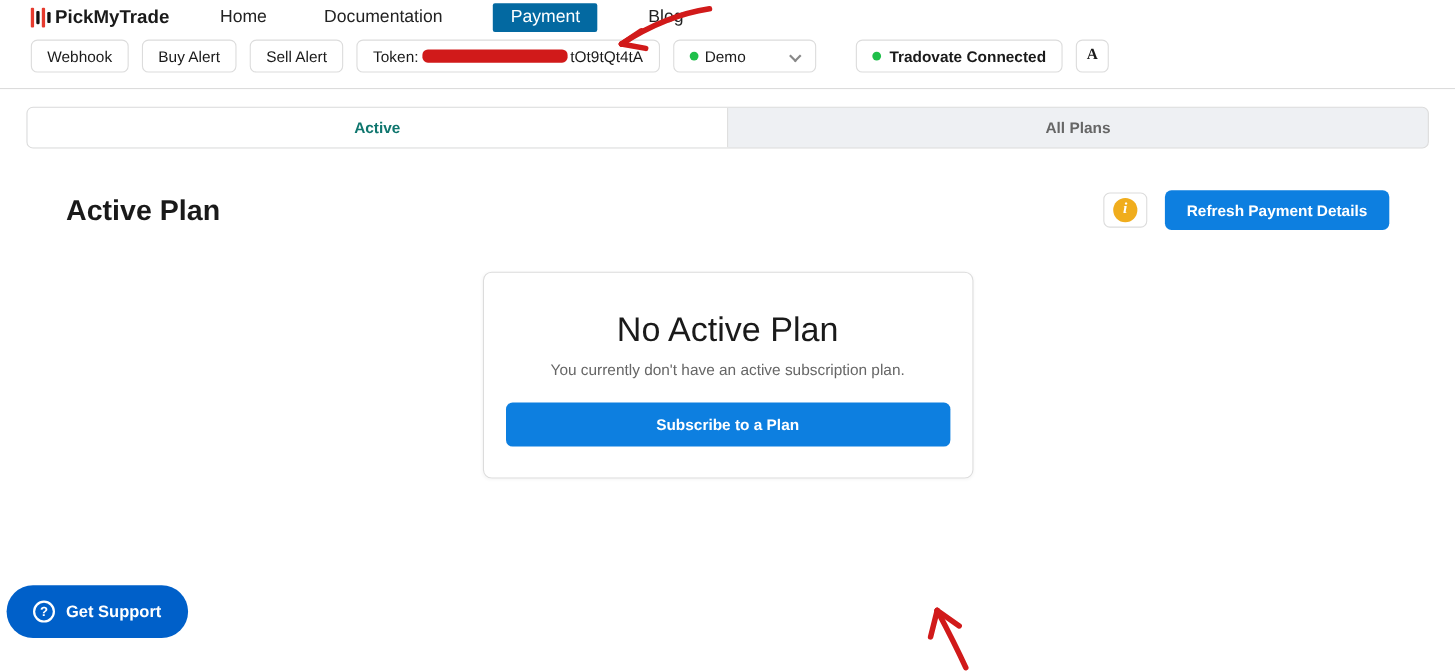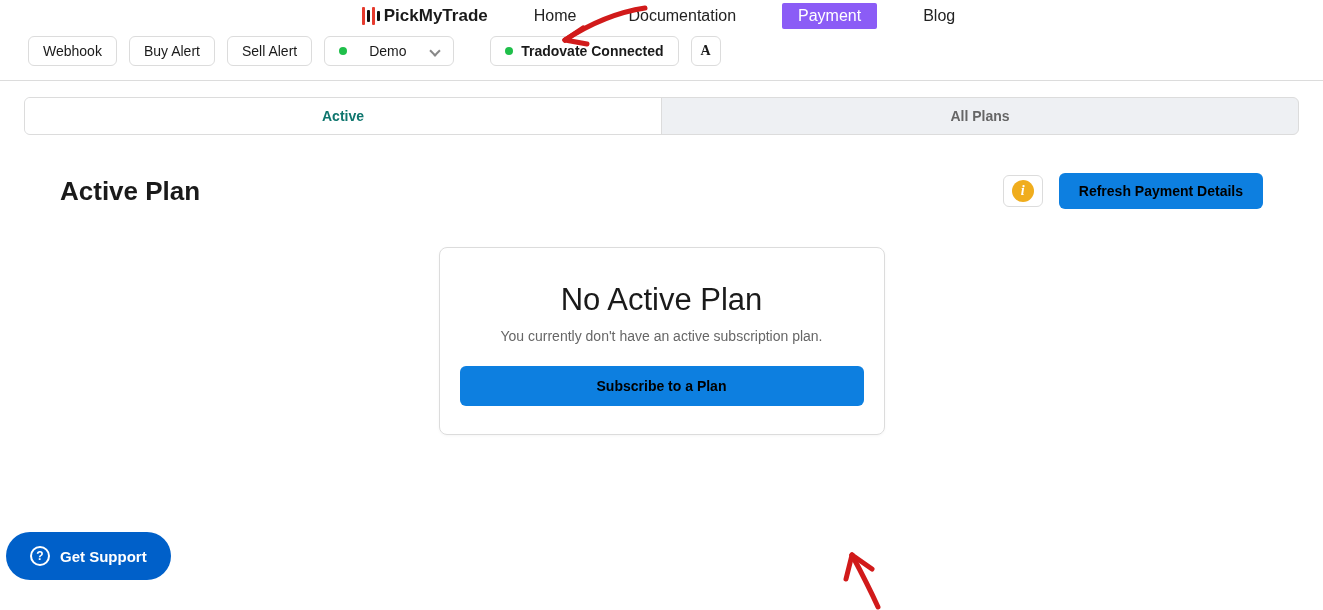--- a/index.html
+++ b/index.html
@@ -28,37 +28,37 @@
   
   .nav-wrap{
     padding:0 0 6px 0;
     border-bottom:1px solid var(--border);
   }
   .nav-row1,.nav-row2{
     display:flex;
     align-items:center;
     padding:4px 28px 0 28px;
   }
-  .nav-row1{gap:40px;height:28px;justify-content:center;}
+  .nav-row1{gap:40px;height:28px;}
   .logo{
     display:flex;align-items:center;gap:2px;
     font-weight:700;font-size:17px;
     margin-right:0;
   }
   .logo-bars{display:inline-flex;gap:2px;align-items:center;margin-right:2px;}
   .logo-bars span{display:inline-block;width:3px;border-radius:1px;}
   .b1{height:18px;background:#e63b2e;}
   .b2{height:12px;background:#111;}
   .b3{height:18px;background:#e63b2e;}
   .b4{height:10px;background:#111;}
   .nav-link{
     font-size:16px;color:#222;padding:4px 6px;cursor:pointer;
   }
   .nav-link.active{
-    background:#8b5cf6;color:#fff;padding:4px 16px;border-radius:2px;
+    background:#0369a1;color:#fff;padding:4px 16px;border-radius:2px;
   }
   .nav-row2{gap:12px;padding-top:8px;padding-bottom:8px;}
   .pill{
     border:1px solid var(--border);
     border-radius:6px;
     padding:6px 14px;
     font-size:14px;
     background:#fff;
     display:flex;align-items:center;gap:8px;
   }
@@ -92,21 +92,21 @@
   .info-btn{
     border:1px solid var(--border);border-radius:6px;padding:4px 8px;
     display:flex;align-items:center;justify-content:center;background:#fff;
   }
   .info-circle{
     width:22px;height:22px;border-radius:50%;background:var(--amber);
     color:#fff;font-weight:800;font-size:14px;display:flex;align-items:center;justify-content:center;
     font-family:Georgia,serif;font-style:italic;
   }
   .btn-primary{
-    background:var(--blue);color:#000000;border:none;border-radius:6px;
+    background:var(--blue);color:#ffffff;border:none;border-radius:6px;
     padding:10px 20px;font-size:14px;font-weight:600;cursor:pointer;
   }
   
   .card{
     width:446px;margin:38px auto 0 auto;border:1px solid var(--border);
     border-radius:8px;padding:34px 20px 28px 20px;text-align:center;
     box-shadow:0 1px 3px rgba(0,0,0,0.04);
   }
   .card h2{font-size:31px;font-weight:400;margin:0 0 10px 0;}
   .card p{color:var(--muted);margin:0 0 22px 0;font-size:14px;}
@@ -141,22 +141,27 @@
     </div>
     <span class="nav-link">Home</span>
     <span class="nav-link">Documentation</span>
     <span class="nav-link active">Payment</span>
     <span class="nav-link">Blog</span>
   </div>
   <div class="nav-row2">
     <div class="pill">Webhook</div>
     <div class="pill">Buy Alert</div>
     <div class="pill">Sell Alert</div>
+    <div class="pill token-box">
+      <span>Token:</span>
+      <span class="token-redact"></span>
+      <span style="margin-left:130px;">tOt9tQt4tA</span>
+    </div>
     <div class="pill dropdown">
-      <span style="display:flex;align-items:center;gap:22px;">
+      <span style="display:flex;align-items:center;gap:6px;">
         <span class="dot"></span>
         <span>Demo</span>
       </span>
       <span class="chev"></span>
     </div>
     <div style="width:12px;"></div>
     <div class="pill">
       <span class="dot"></span>
       <b>Tradovate Connected</b>
     </div>

